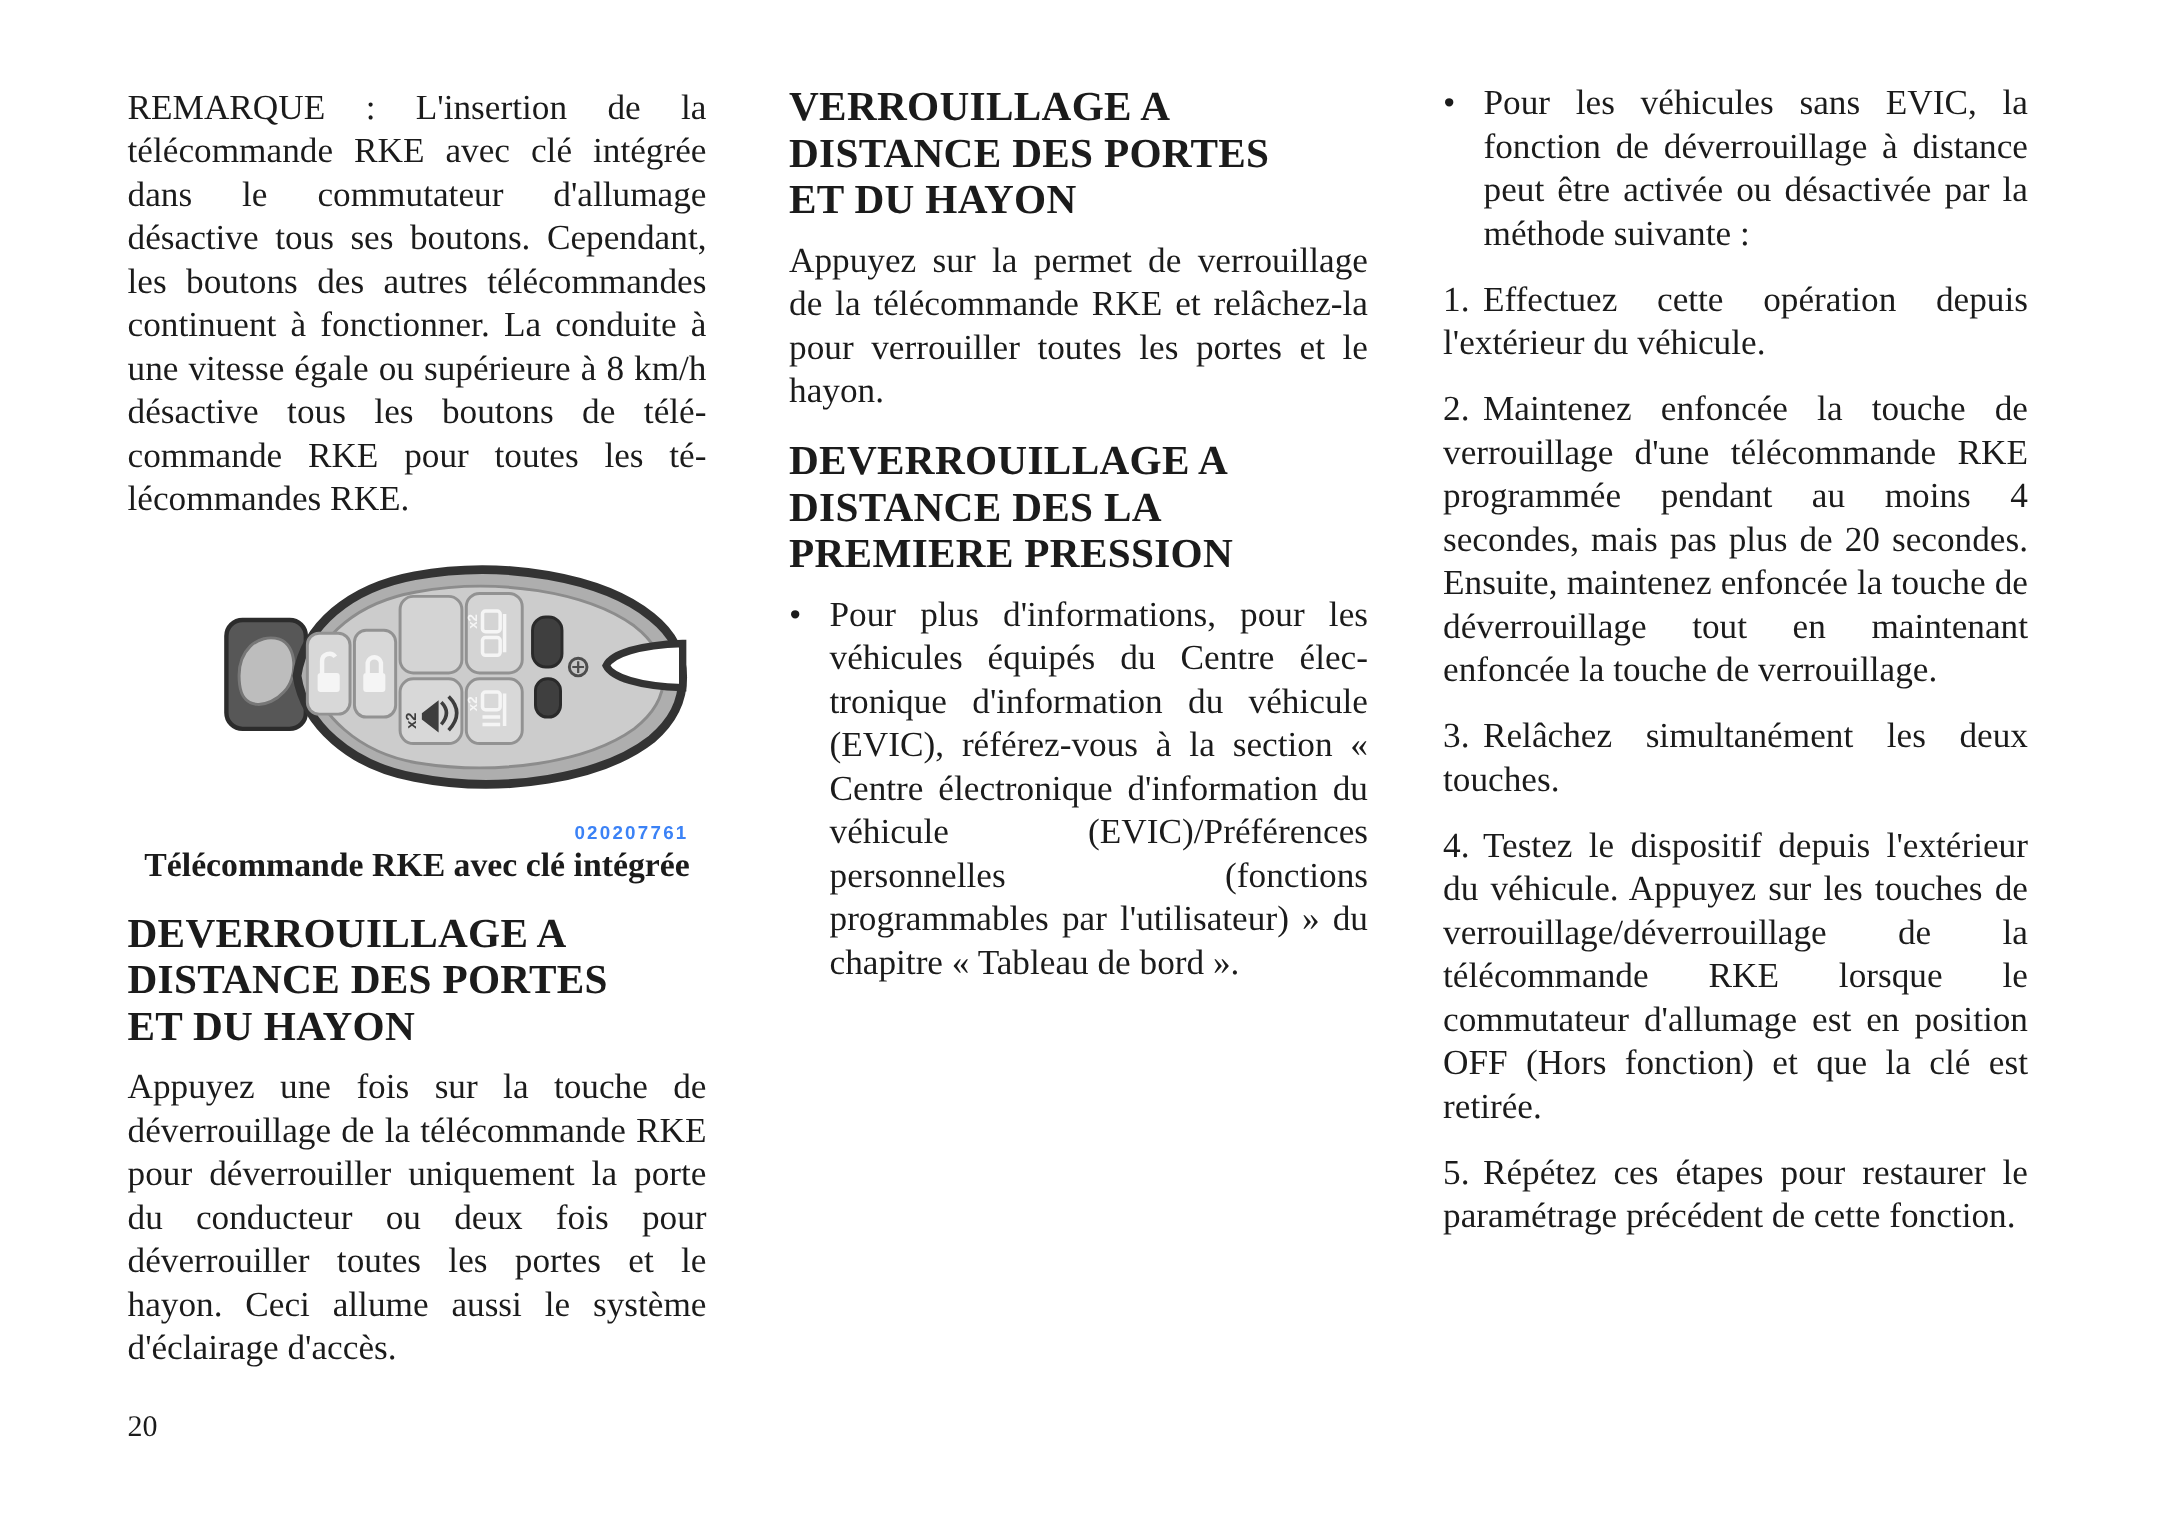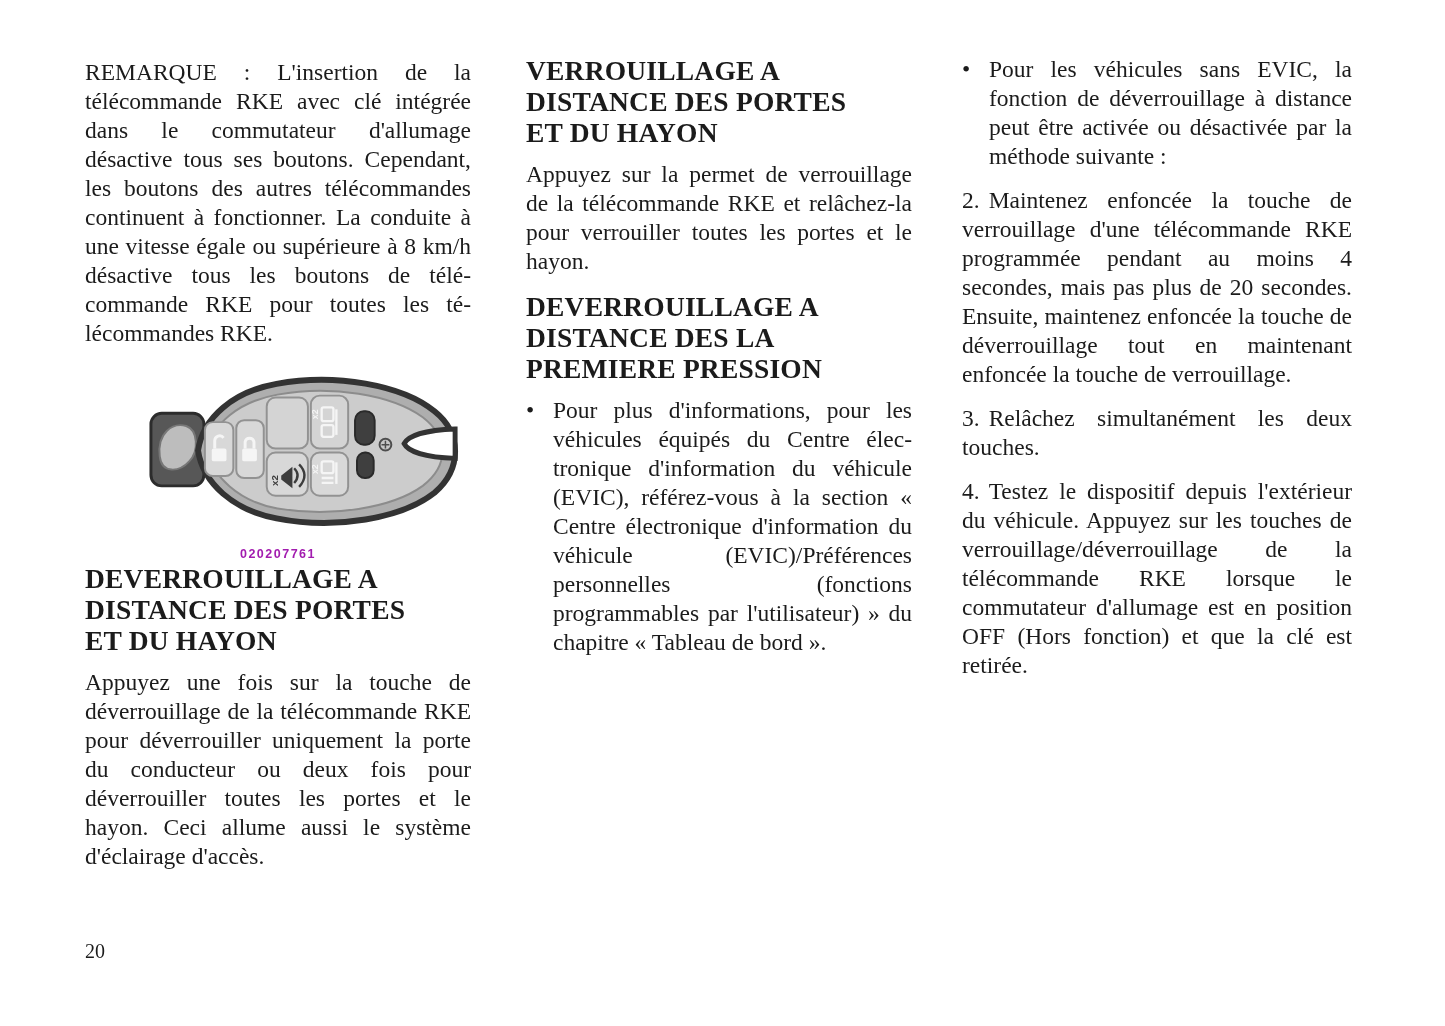--- a/index.html
+++ b/index.html
@@ -21,21 +21,21 @@
   h2.sect {
     font-size:27.5px; line-height:31px; font-weight:bold;
     margin:0 0 12px 0; white-space:pre-line; letter-spacing:0.2px;
   }
   h2.after-gap { margin-top:7px; }
 
   figure.fob { margin:20px 0 0 0; padding:0; }
   .fob-wrap { margin-left:62px; width:314px; }
   .fig-code {
     font-family:"Liberation Sans", sans-serif; font-size:12.5px; font-weight:bold;
-    color:#a21caf; text-align:center; margin:3px 0 2px 0; letter-spacing:1.5px;
+    color:#3b82f6; text-align:right; margin:3px 12px 2px 0; letter-spacing:1.5px;
   }
   figcaption {
     font-size:22.5px; font-weight:bold; text-align:center; margin:2px 0 16px 0;
   }
 
   .bullet { display:flex; margin:0 0 15px 0; }
   .bullet .marker { width:27px; flex:0 0 27px; font-size:23.5px; line-height:29px; }
   .bullet p.body { flex:1; margin:0; }
 
   p.step .step-num { margin-right:9px; }
@@ -119,20 +119,21 @@
 
           <g>
             <circle cx="243" cy="78" r="6" fill="#c6c6c6" stroke="#4d4d4d" stroke-width="2"></circle>
             <path d="M239,78 h8 M243,74 v8" stroke="#4d4d4d" stroke-width="1.5"></path>
           </g>
 
           <path d="M314,62 C284,63 266,69 262,77 C266,85 284,91 314,92 Z" fill="#ffffff" stroke="#333333" stroke-width="5"></path>
         </svg>
       </div>
       <div class="fig-code">020207761</div>
+      <figcaption>Télécommande RKE avec clé intégrée</figcaption>
     </figure>
 
     <h2 class="sect">DEVERROUILLAGE A
 DISTANCE DES PORTES
 ET DU HAYON</h2>
     <p class="body">Appuyez une fois sur la touche de déverrouillage de la télécommande RKE pour déverrouiller uniquement la porte du conducteur ou deux fois pour déverrouiller toutes les portes et le hayon. Ceci allume aussi le système d'éclairage d'accès.</p>
   </div>
 
   <div class="col col2">
     <h2 class="sect">VERROUILLAGE A
@@ -150,24 +151,30 @@
     </div>
   </div>
 
   <div class="col col3">
     <div class="bullet">
       <span class="marker">•</span>
       <p class="body">Pour les véhicules sans EVIC, la fonction de déverrouillage à dis­tance peut être activée ou désacti­vée par la méthode suivante :</p>
     </div>
 
     <p class="body step">
+      <span class="step-num">1.</span><span class="step-text">Effectuez cette opération depuis l'extérieur du véhicule.</span>
+    </p>
+    <p class="body step">
       <span class="step-num">2.</span><span class="step-text">Maintenez enfoncée la touche de verrouillage d'une télécommande RKE programmée pendant au moins 4 secondes, mais pas plus de 20 secon­des. Ensuite, maintenez enfoncée la touche de déverrouillage tout en maintenant enfoncée la touche de ver­rouillage.</span>
     </p>
     <p class="body step">
       <span class="step-num">3.</span><span class="step-text">Relâchez simultanément les deux touches.</span>
     </p>
     <p class="body step">
       <span class="step-num">4.</span><span class="step-text">Testez le dispositif depuis l'exté­rieur du véhicule. Appuyez sur les touches de verrouillage/déverrouillage de la télécommande RKE lorsque le commutateur d'allu­mage est en position OFF (Hors fonc­tion) et que la clé est retirée.</span>
     </p>
+    <p class="body step">
+      <span class="step-num">5.</span><span class="step-text">Répétez ces étapes pour restaurer le paramétrage précédent de cette fonction.</span>
+    </p>
   </div>
 
   <div class="page-number">20</div>
 </div>
 
 </body></html>

